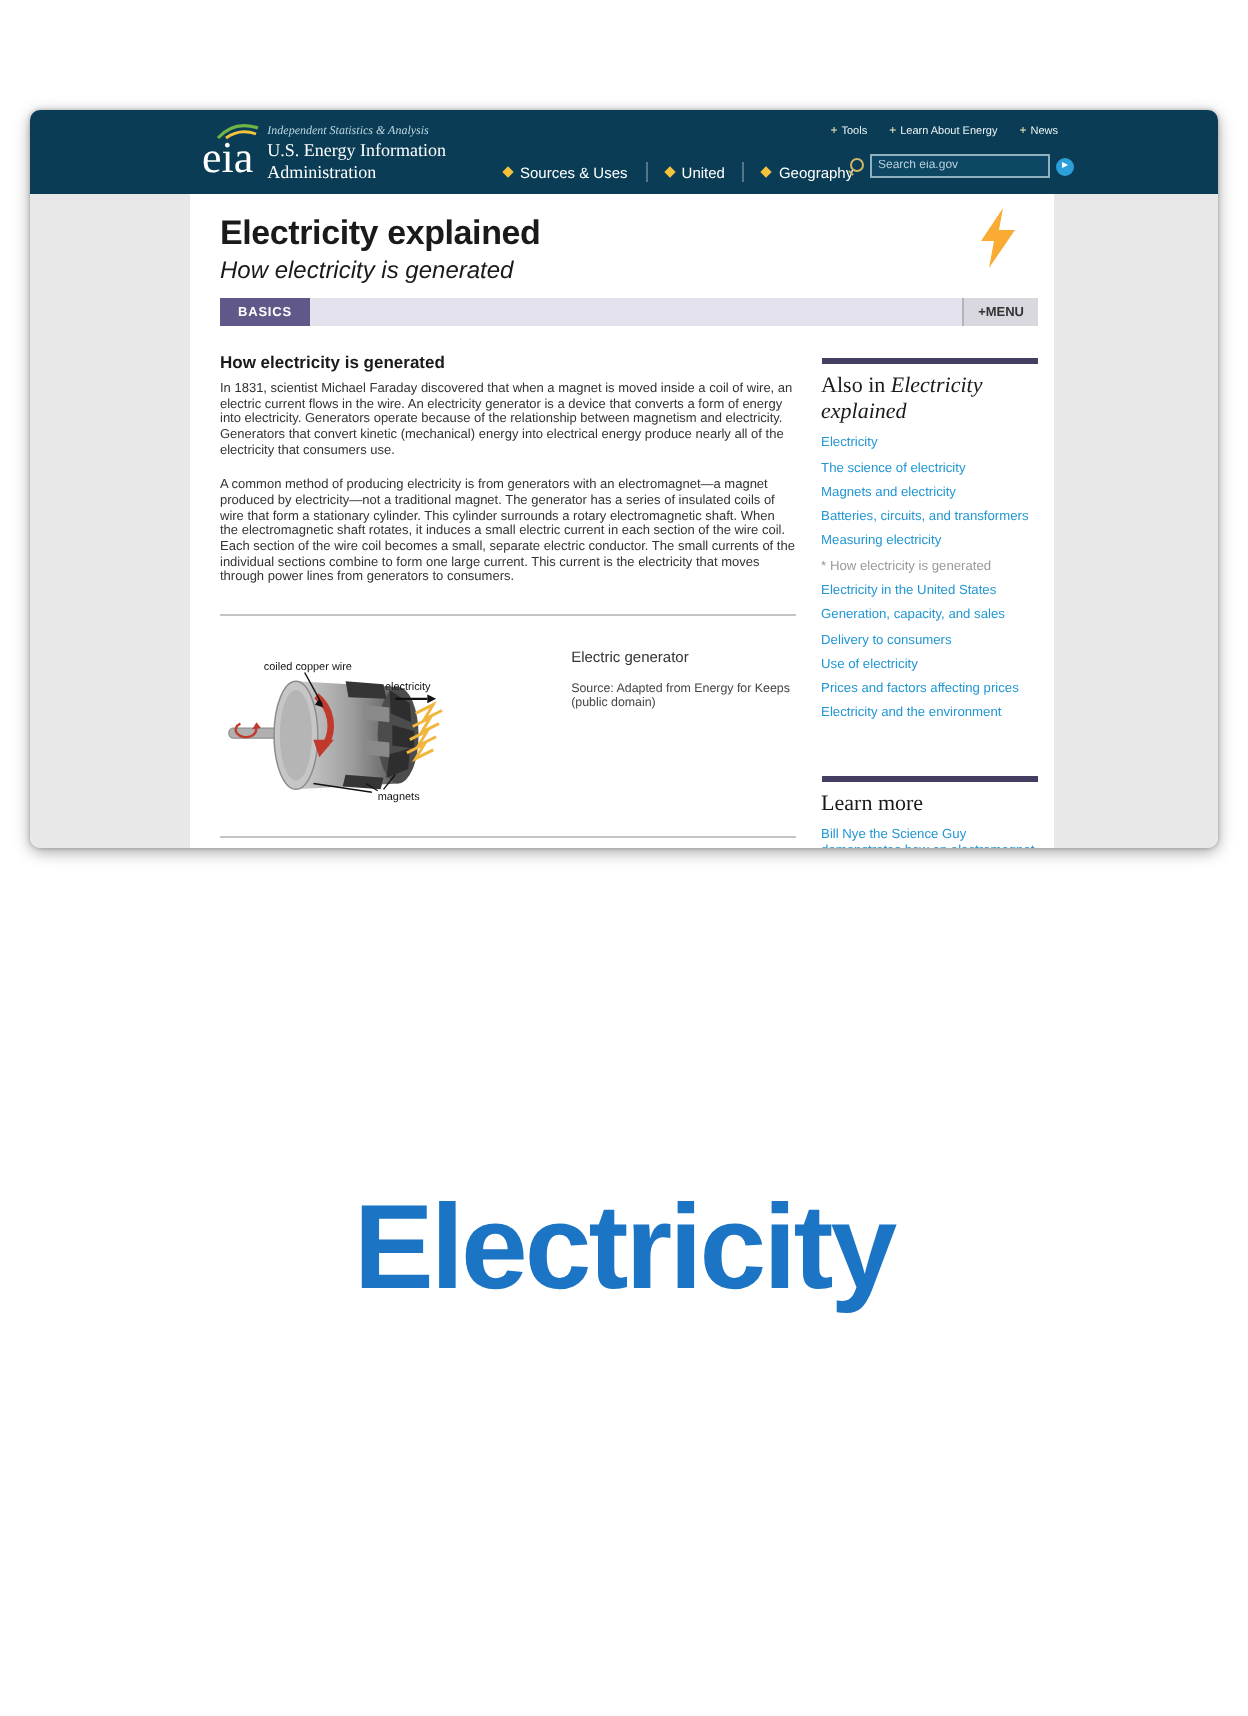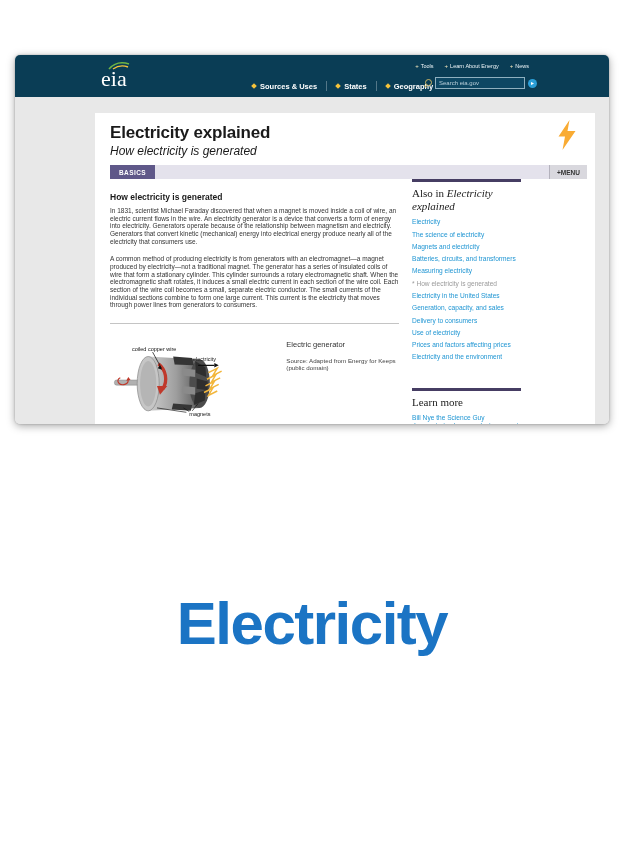--- a/index.html
+++ b/index.html
@@ -15,60 +15,60 @@
     box-shadow:0 2px 8px rgba(0,0,0,.35),0 0 2px rgba(0,0,0,.25);
   }
   
   .eia-header{position:absolute;top:0;left:0;right:0;height:42px;background:#0a3d55;color:#fff;}
   .logo-wrap{position:absolute;left:86px;top:5px;display:flex;align-items:flex-start;}
   .logo{font-family:"Liberation Serif",serif;font-size:22px;line-height:26px;color:#fff;position:relative;padding-top:6px;}
   .logo-arcs{position:absolute;top:0;left:6px;}
   .org{margin-left:7px;padding-top:3px;}
   .tagline{font-family:"Liberation Serif",serif;font-style:italic;font-size:6px;color:#bcd6e2;}
   .orgname{font-family:"Liberation Serif",serif;font-size:9px;line-height:1.18;color:#fff;margin-top:1px;}
-  .main-nav{position:absolute;left:228px;bottom:6px;display:flex;align-items:center;font-size:7.5px;font-weight:bold;}
+  .main-nav{position:absolute;left:228px;bottom:6px;display:flex;align-items:center;font-size:7.5px;font-weight:normal;}
   .nav-item{display:flex;align-items:center;padding:0 9px;cursor:pointer;}
   .diamond{width:4px;height:4px;background:#f5c33b;transform:rotate(45deg);margin-right:4px;flex:none;}
   .nav-sep{width:1px;height:10px;background:rgba(255,255,255,.3);}
   .util{position:absolute;right:80px;top:8px;display:flex;gap:11px;font-size:5.5px;color:#eef5f8;}
   .util-item{display:flex;align-items:center;cursor:pointer;}
   .util-item .plus{color:#f3e8bd;margin-right:2px;font-size:6px;}
   .search{position:absolute;right:72px;top:22px;display:flex;align-items:center;}
   .mag{width:8px;height:8px;position:relative;margin-right:3px;}
   .mag::before{content:"";position:absolute;left:1px;top:0;width:5px;height:5px;border:1px solid #cdb766;border-radius:50%;}
   .mag::after{content:"";position:absolute;left:0;bottom:0;width:3px;height:1px;background:#cdb766;transform:rotate(45deg);}
   .search-input{width:82px;height:10px;background:#0d4763;border:1px solid #8fb0bf;color:#cfe0e8;
     font-size:6px;padding:0 3px;font-family:"Liberation Sans",sans-serif;outline:none;}
   .search-input::placeholder{color:#b9cfda;}
   .go-btn{width:9px;height:9px;border-radius:50%;background:#2b9fd8;margin-left:3px;color:#fff;
     font-size:6px;line-height:9px;text-align:center;cursor:pointer;border:none;padding:0;}
   
   .page-body{position:absolute;top:42px;left:0;right:0;bottom:0;background:#e8e8e8;}
-  .white-col{position:absolute;left:80px;width:500px;top:16px;bottom:0;background:#fff;}
+  .white-col{position:absolute;left:80px;width:432px;top:0;bottom:0;background:#fff;}
   .page-head{position:relative;padding:10px 15px 0 15px;}
   .title{font-size:17px;font-weight:bold;margin:0;color:#1a1a1a;letter-spacing:-.2px;}
   .subtitle{font-size:12px;font-style:italic;color:#1a1a1a;margin-top:1px;}
   .bolt{position:absolute;right:18px;top:7px;}
   .basics-bar{margin:7px 8px 0 15px;height:14px;background:#e4e2ec;display:flex;justify-content:space-between;}
   .basics-chip{background:#5f5889;color:#fff;font-size:6.5px;font-weight:bold;padding:0 9px;
     display:flex;align-items:center;letter-spacing:.4px;cursor:pointer;}
   .menu-chip{background:#d9d8de;color:#333;font-size:6.5px;font-weight:bold;padding:0 7px;
     display:flex;align-items:center;border-left:1px solid #b4b2bd;cursor:pointer;}
   .columns{display:flex;padding:0 8px 0 15px;}
   .main-col{width:302px;padding-top:13px;padding-right:13px;box-sizing:border-box;}
   .art-head{font-size:8.5px;font-weight:bold;margin:0 0 5px 0;color:#1a1a1a;}
   .body-p{font-size:6.5px;line-height:1.18;color:#333;margin:0 0 10px 0;}
   .rule{border:none;border-top:1px solid #c4c4c4;margin:14px 0 6px 0;}
   .rule2{border:none;border-top:1px solid #c4c4c4;margin:4px 0 0 0;}
   .figure{display:flex;align-items:flex-start;gap:42px;}
   .fig-cap{padding-left:8px;padding-top:10px;}
   .cap-title{font-size:7.5px;color:#333;}
   .cap-src{font-size:6.2px;color:#444;margin-top:8px;}
   
-  .sidebar{width:109px;padding-top:0;box-sizing:border-box;}
+  .sidebar{width:109px;padding-top:16px;box-sizing:border-box;}
   .side-box{border-top:3px solid #463d63;padding-top:5px;}
   .side-head{font-family:"Liberation Serif",serif;font-size:11px;color:#1a1a1a;line-height:1.2;margin-bottom:5px;}
   .side-head .it{font-style:italic;}
   .side-link{color:#2196d3;font-size:6.6px;line-height:1.18;margin:0 0 4.5px 0;cursor:pointer;}
   .side-link.current{color:#9a9a9a;cursor:default;}
   .learn-box{margin-top:27px;}
   .side-link .ext{font-size:5px;margin-left:1px;color:#2196d3;}
   
   .big-text{position:absolute;left:0;right:0;top:588px;text-align:center;color:#1b74c4;
     font-size:60px;line-height:72px;font-weight:bold;letter-spacing:-1.5px;}
@@ -78,31 +78,38 @@
 
 <div class="card">
 
   <div class="eia-header">
     <div class="logo-wrap">
       <div class="logo">eia</div>
       <svg class="logo-arcs" width="26" height="10" viewBox="0 0 26 10">
         <path d="M2 9 Q10 0 22 4" stroke="#6fb545" stroke-width="1.6" fill="none"></path>
         <path d="M6 9 Q13 4 21 7" stroke="#f5c33b" stroke-width="1.4" fill="none"></path>
       </svg>
+      <div class="org">
+        <div class="tagline">Independent Statistics &amp; Analysis</div>
+        <div class="orgname">
+          <div>U.S. Energy Information</div>
+          <div>Administration</div>
+        </div>
+      </div>
     </div>
 
     <div class="main-nav">
       <div class="nav-item">
         <span class="diamond"></span>
         <span>Sources &amp; Uses</span>
       </div>
       <div class="nav-sep"></div>
       <div class="nav-item">
         <span class="diamond"></span>
-        <span>States</span>
+        <span>United</span>
       </div>
       <div class="nav-sep"></div>
       <div class="nav-item">
         <span class="diamond"></span>
         <span>Geography</span>
       </div>
     </div>
 
     <div class="util">
       <div class="util-item">

